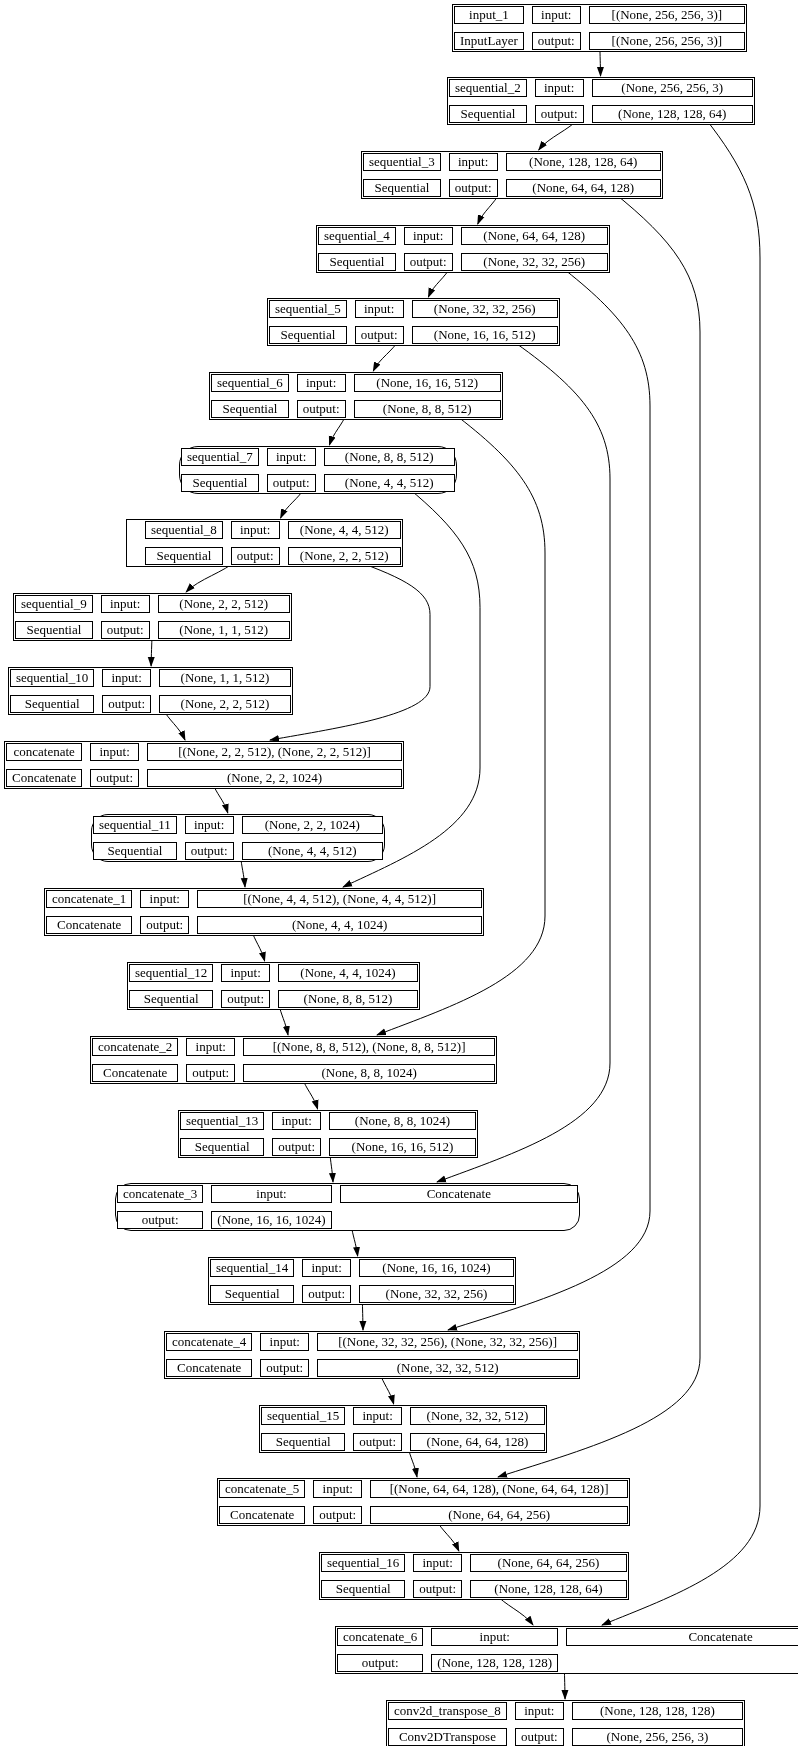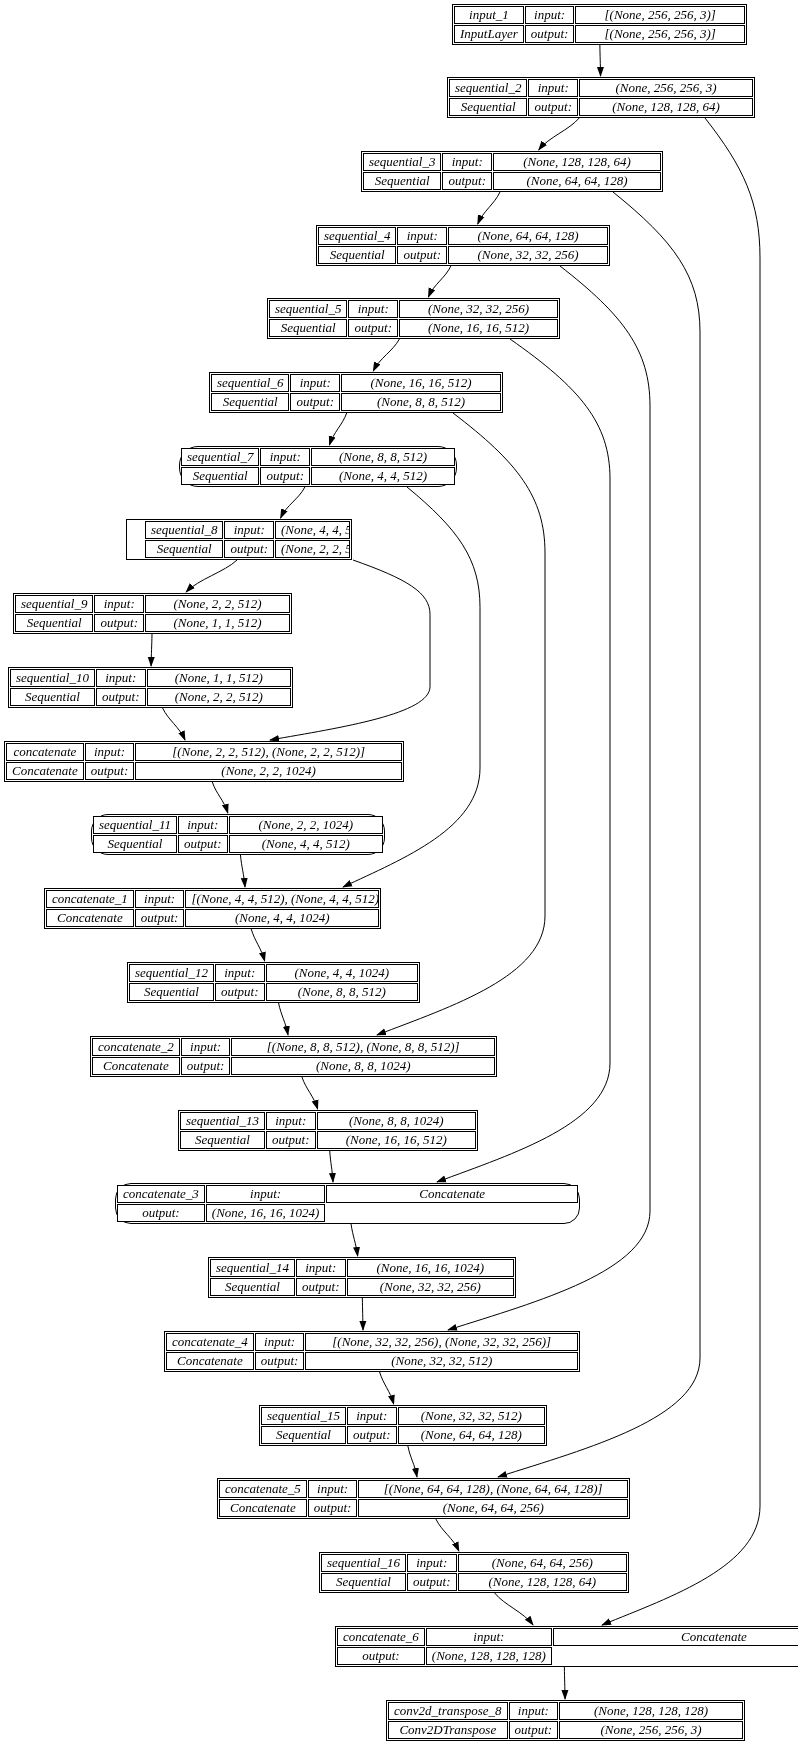--- a/index.html
+++ b/index.html
@@ -14,24 +14,23 @@
   .node{
     position:absolute;
     background:#ffffff;
     border:1px solid #000;
     padding:1px;
     box-sizing:border-box;
   }
   .node .grid{
     display:grid;
     grid-template-columns:max-content max-content 1fr;
-    gap:1px;
+    gap:8px;
     width:100%;
     box-sizing:border-box;
-    font-style:italic;
   }
   .node .cell{
     border:1px solid #000;
     font-size:13px;
     line-height:16px;
     padding:0 5px;
     text-align:center;
     white-space:nowrap;
     color:#000;
     background:#fff;
@@ -152,21 +151,21 @@
     <div class="grid">
       <div class="cell">sequential_7</div>
       <div class="cell">input:</div>
       <div class="cell">(None, 8, 8, 512)</div>
       <div class="cell">Sequential</div>
       <div class="cell">output:</div>
       <div class="cell">(None, 4, 4, 512)</div>
     </div>
   </div>
 
-  <div class="node" style="left: 126px; top: 519px; width: 226px; padding-left: 18px;">
+  <div class="node" style="left: 126px; top: 519px; width: 277px; padding-left: 18px;">
     <div class="grid">
       <div class="cell">sequential_8</div>
       <div class="cell">input:</div>
       <div class="cell">(None, 4, 4, 512)</div>
       <div class="cell">Sequential</div>
       <div class="cell">output:</div>
       <div class="cell">(None, 2, 2, 512)</div>
     </div>
   </div>
 
@@ -207,21 +206,21 @@
     <div class="grid">
       <div class="cell">sequential_11</div>
       <div class="cell">input:</div>
       <div class="cell">(None, 2, 2, 1024)</div>
       <div class="cell">Sequential</div>
       <div class="cell">output:</div>
       <div class="cell">(None, 4, 4, 512)</div>
     </div>
   </div>
 
-  <div class="node" style="left: 44px; top: 888px; width: 337px;">
+  <div class="node" style="left: 44px; top: 888px; width: 440px;">
     <div class="grid">
       <div class="cell">concatenate_1</div>
       <div class="cell">input:</div>
       <div class="cell">[(None, 4, 4, 512), (None, 4, 4, 512)]</div>
       <div class="cell">Concatenate</div>
       <div class="cell">output:</div>
       <div class="cell">(None, 4, 4, 1024)</div>
     </div>
   </div>
 

